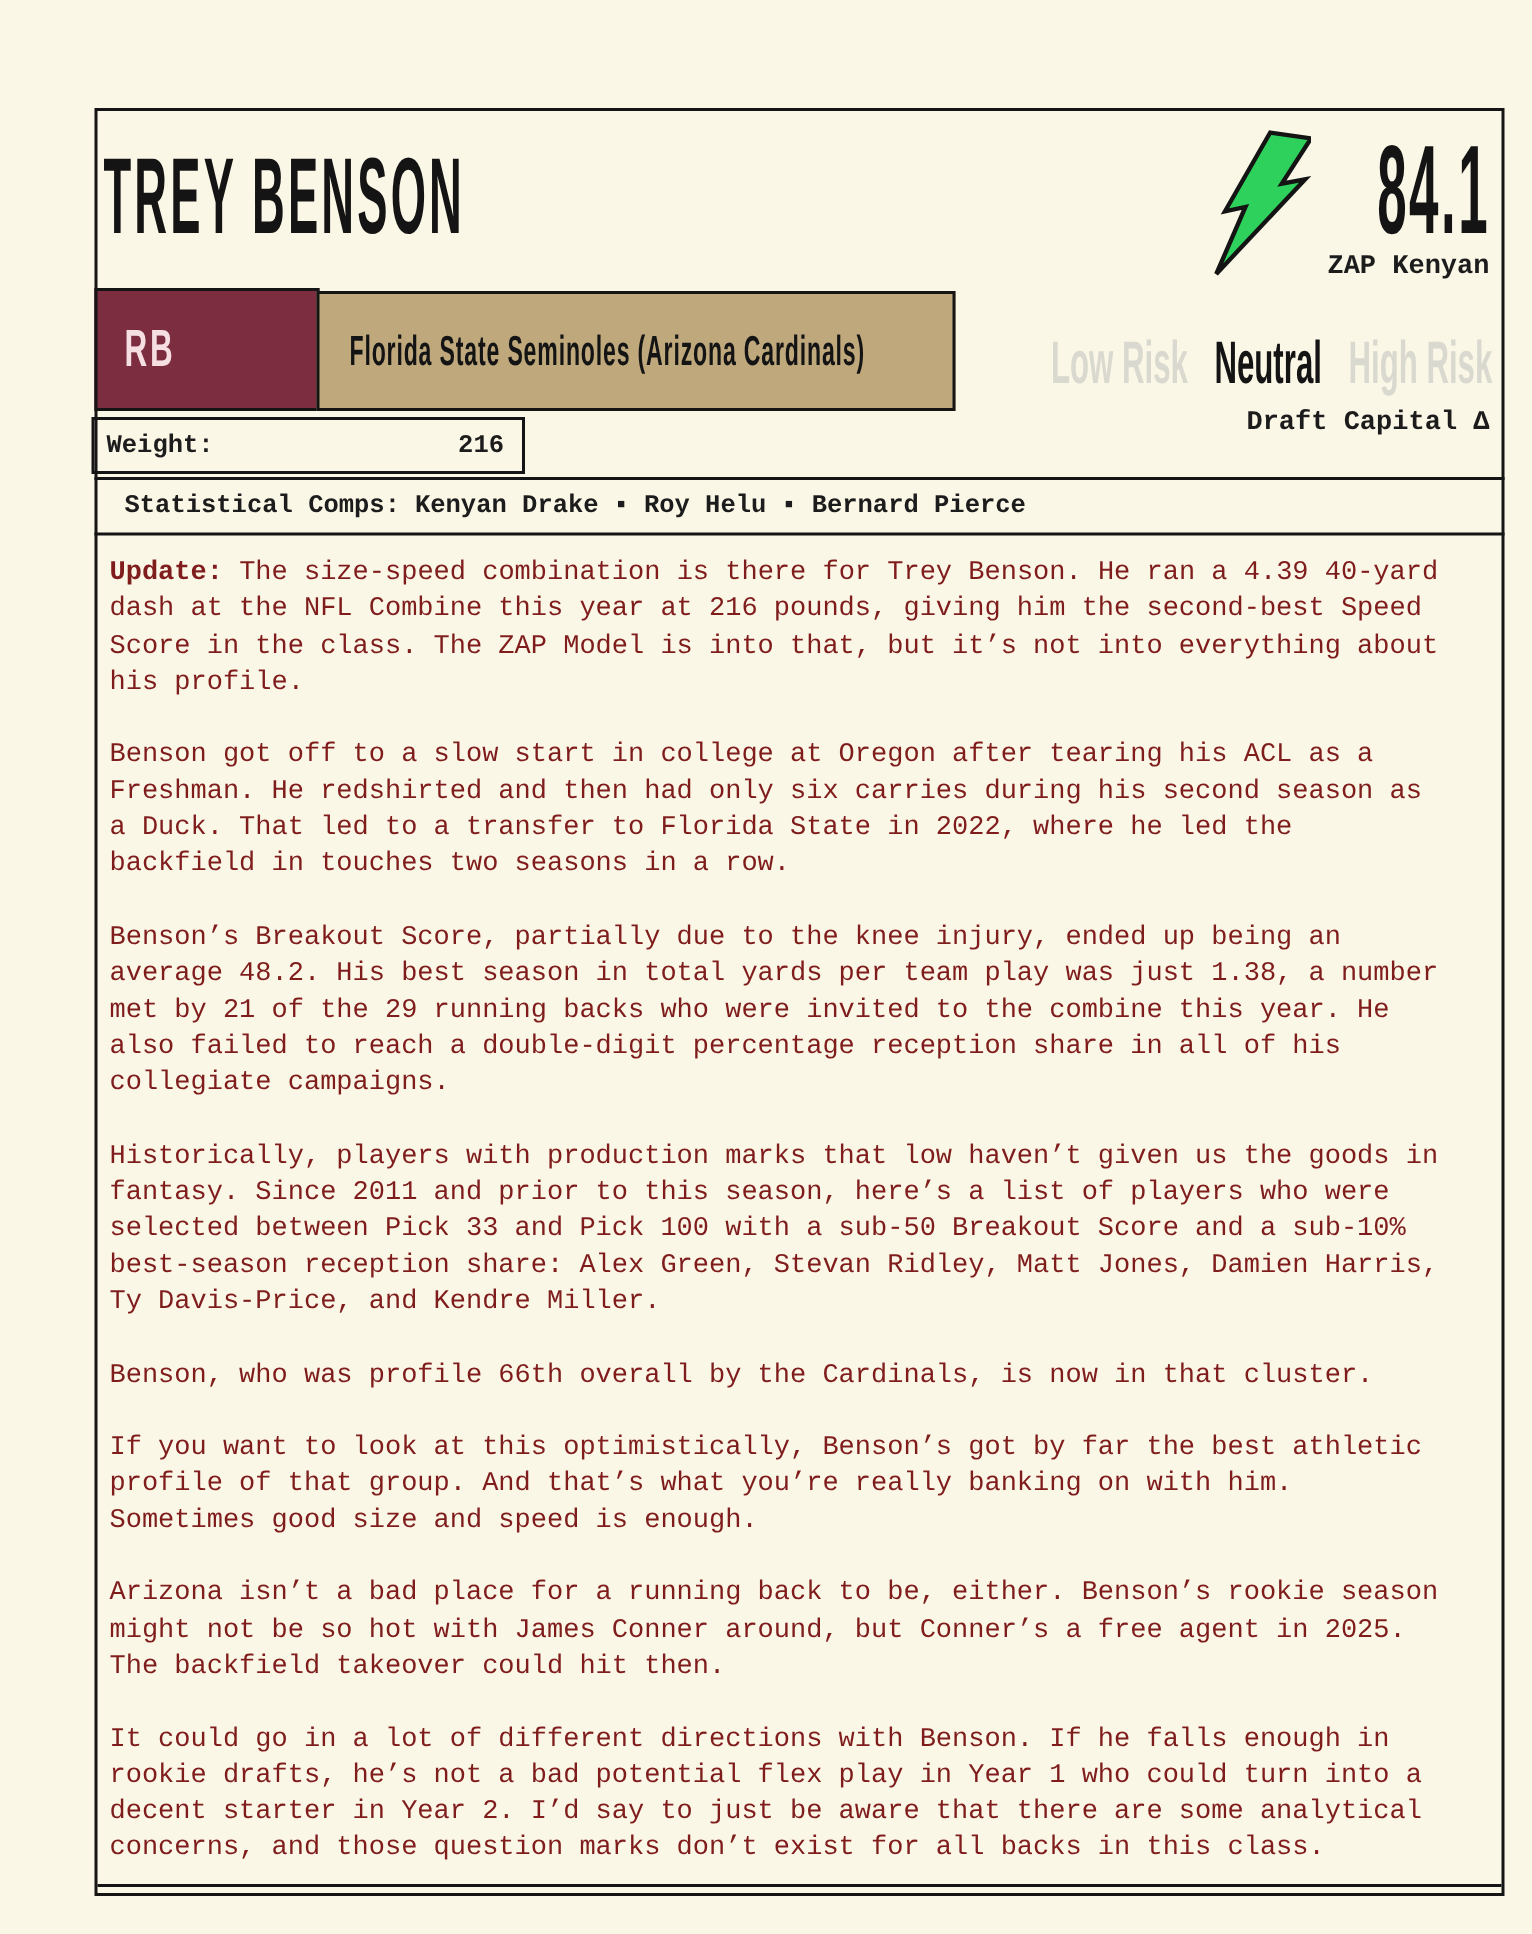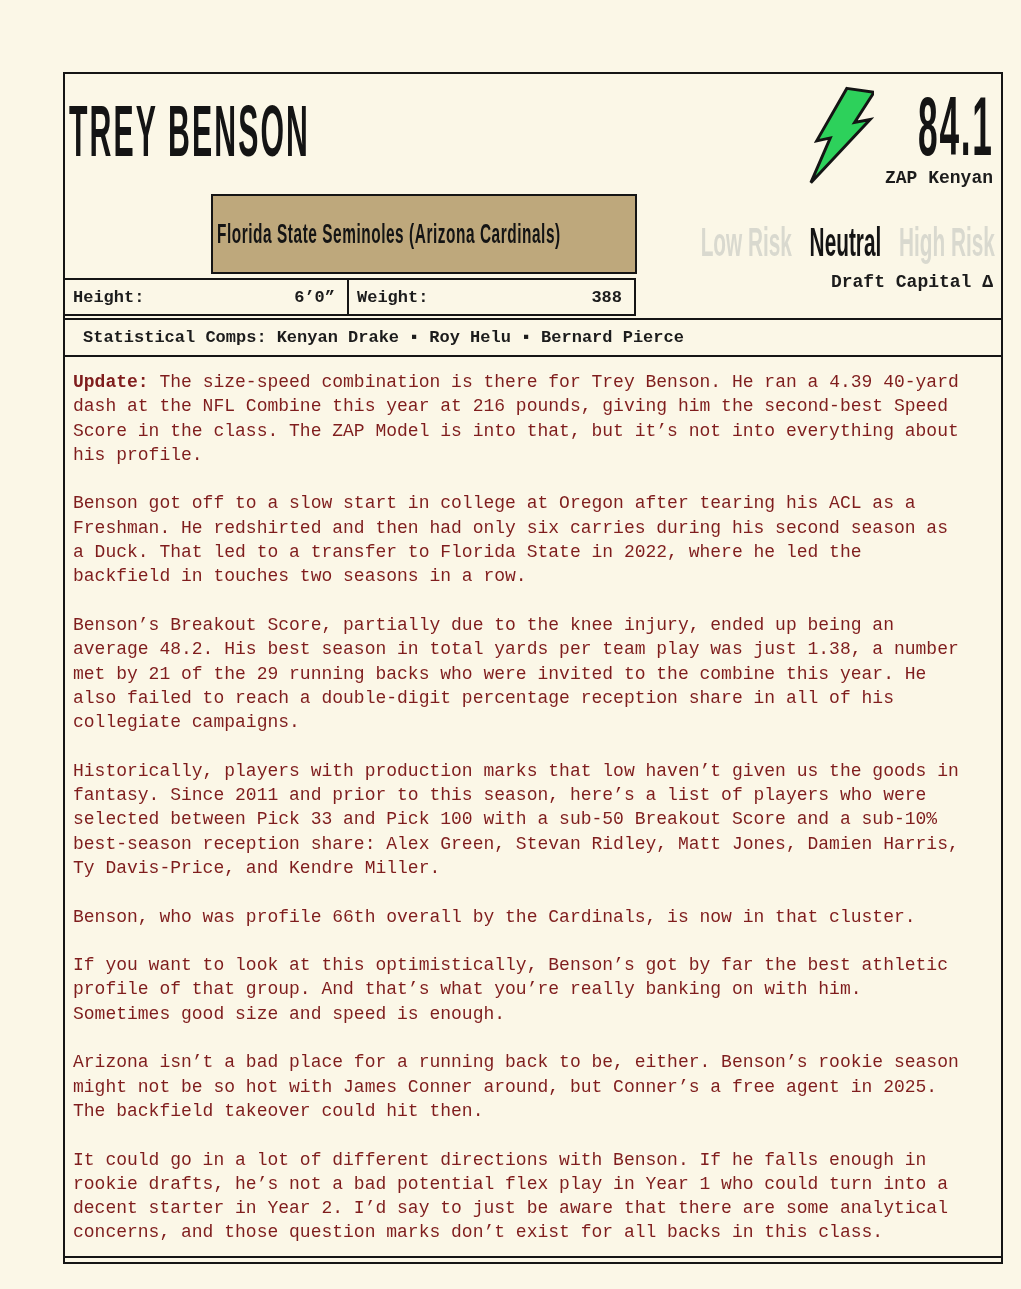--- a/index.html
+++ b/index.html
@@ -44,21 +44,21 @@
   }
   .pos-badge span {
     font-size:35px; letter-spacing:3px; color:#f6dfe3;
     transform:scaleX(.6); transform-origin:0 50%;
     display:inline-block; white-space:nowrap;
   }
   .team-bar {
     position:absolute; left:146px; top:120px;
     width:426px; height:80px;
     background:#bea87c; border:2px solid #151515;
-    display:flex; align-items:center; padding-left:4px;
+    display:flex; align-items:center; padding-left:20px;
   }
   .team-bar span {
     font-size:28px; letter-spacing:1px; color:#141414;
     transform:scaleX(.55); transform-origin:0 50%;
     display:inline-block; white-space:nowrap;
   }
   .risk-row {
     position:absolute; right:6px; top:148px;
     display:flex; gap:34px; white-space:nowrap;
     font-size:40px; line-height:40px;
@@ -104,39 +104,38 @@
 
   <div class="player-name cond">TREY BENSON</div>
 
   <svg class="bolt" viewBox="0 0 70 100" aria-hidden="true">
     <polygon points="42,1 70,5 50,36 66,33 5,98 25,52 11,55" stroke="#141414" stroke-width="3" stroke-linejoin="miter" fill="#2dd15b"></polygon>
   </svg>
 
   <div class="zap-score cond">84.1</div>
   <div class="zap-label">ZAP Kenyan</div>
 
+  <div class="pos-badge">
+    <span class="cond">RB</span>
+  </div>
   <div class="team-bar">
     <span class="cond">Florida State Seminoles (Arizona Cardinals)</span>
   </div>
 
   <div class="risk-row cond">
     <span class="risk-muted">Low Risk</span>
     <span class="risk-active">Neutral</span>
     <span class="risk-muted">High Risk</span>
   </div>
   <div class="draft-capital">Draft Capital Δ</div>
 
   <div class="stats-row">
-    <div class="stat-cell height">
-      <span>Height:</span>
-      <span>6’0”</span>
-    </div>
     <div class="stat-cell weight">
       <span>Weight:</span>
-      <span>388</span>
+      <span>216</span>
     </div>
   </div>
 
   <div class="comps-row">
     <span>Statistical Comps:</span>
     <span>Kenyan Drake</span>
     <span>▪</span>
     <span>Roy Helu</span>
     <span>▪</span>
     <span>Bernard Pierce</span>

